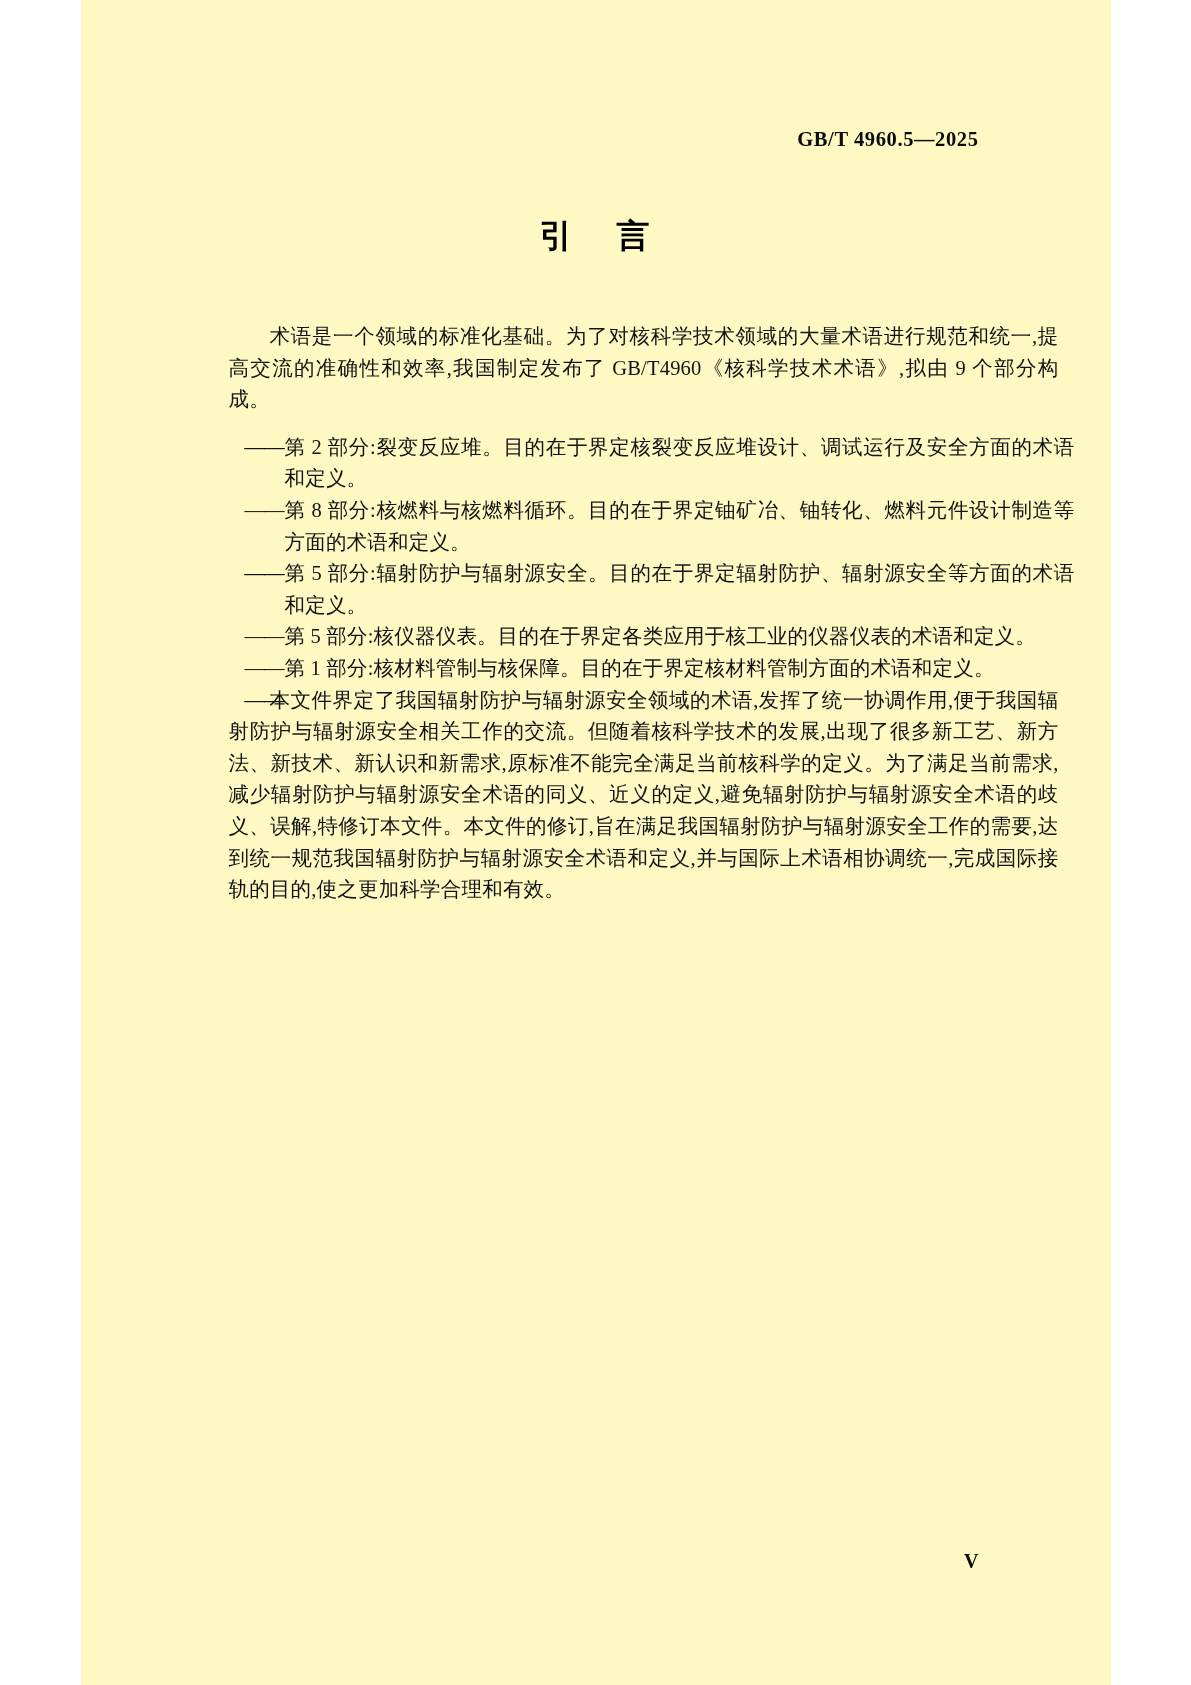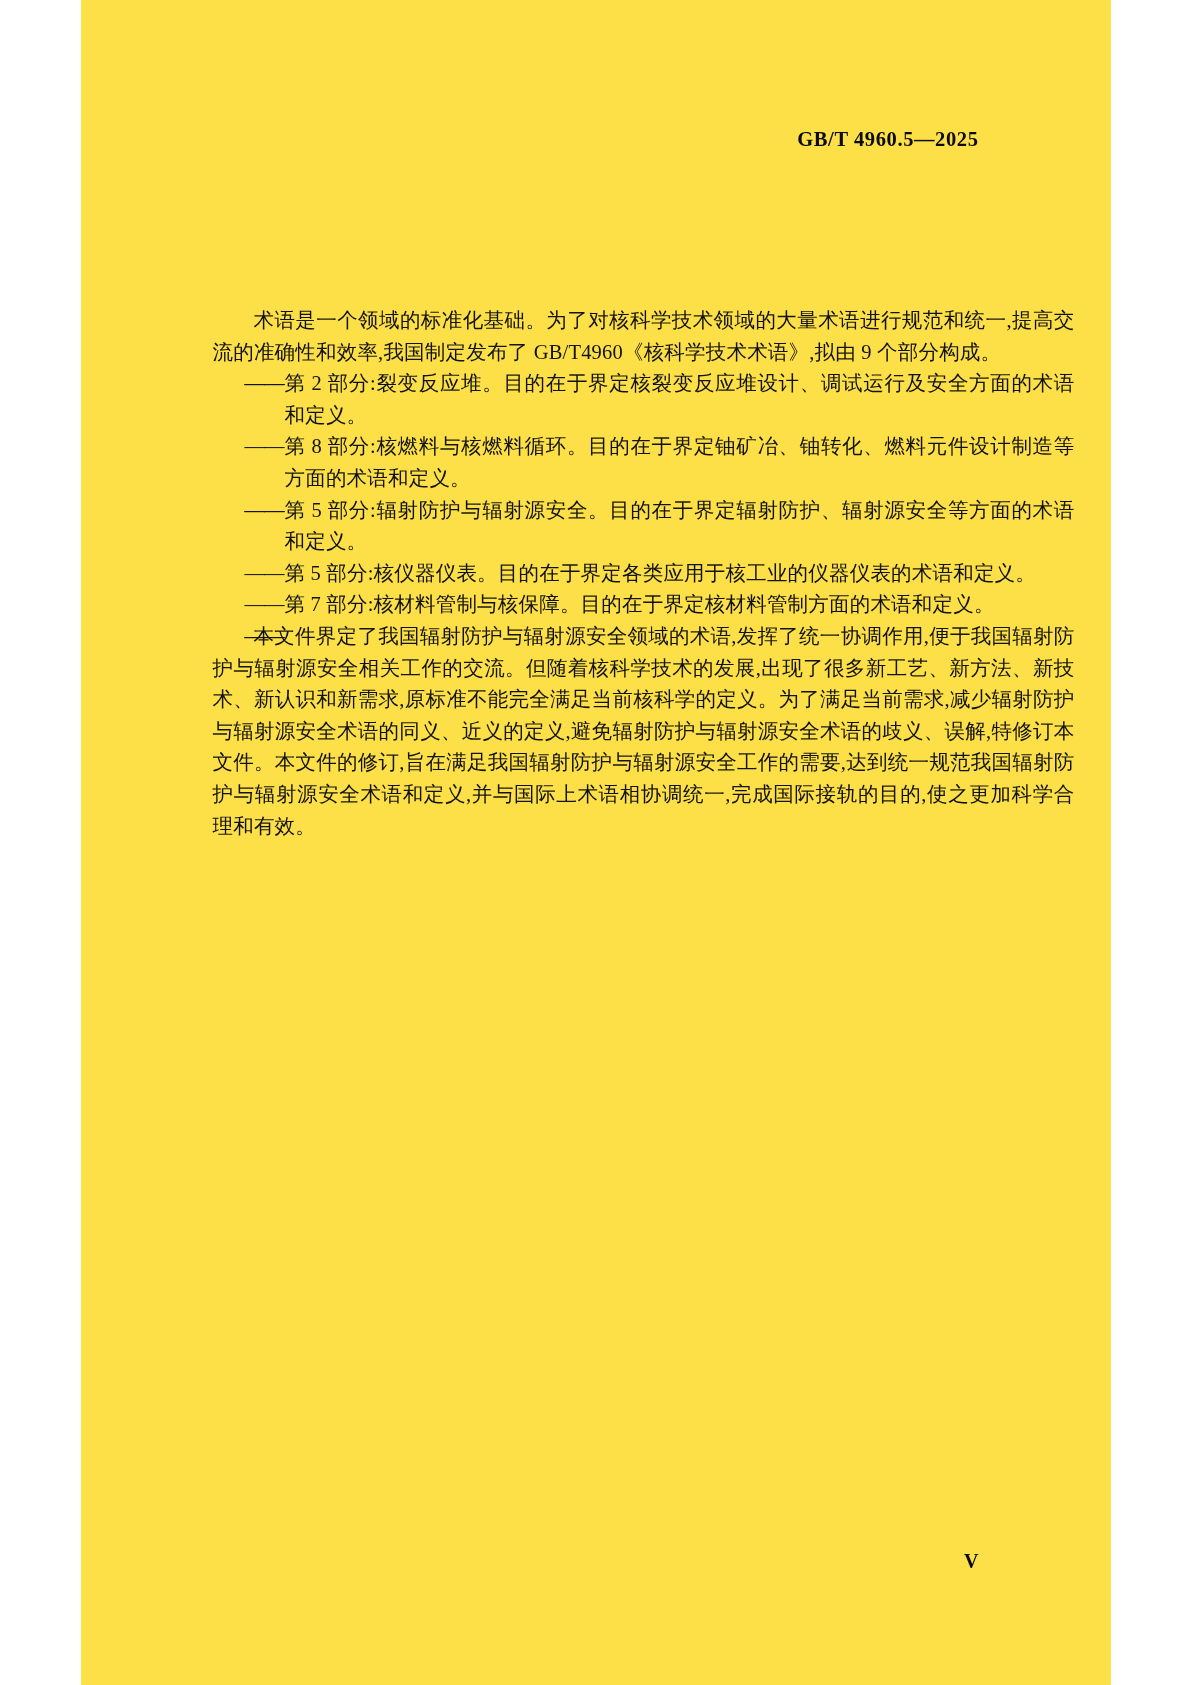--- a/index.html
+++ b/index.html
@@ -9,21 +9,21 @@
   }
   body {
     font-family: "Liberation Serif", "DejaVu Serif", serif;
     color: #111111;
   }
   .page {
     position: relative;
     width: 1030px;
     height: 1685px;
     margin: 0 auto;
-    background: #fde047;
+    background: #fef9c3;
     box-sizing: border-box;
     overflow: hidden;
     text-decoration: underline;
   }
   .std-header {
     position: absolute;
     right: 132px;
     top: 128px;
     font-family: "Liberation Serif", "DejaVu Serif", serif;
     font-size: 20.5px;
@@ -49,21 +49,21 @@
     width: 42px;
   }
   
   .body-block {
     position: absolute;
     left: 132px;
     top: 305px;
     width: 862px;
   }
   p.para {
-    margin: 0;
+    margin: 16px;
     font-size: 20.5px;
     line-height: 31.6px;
     text-align: justify;
     text-justify: inter-ideograph;
     text-indent: 2em;
     color: #121212;
     letter-spacing: 0.2px;
   }
   ul.parts {
     list-style: none;
@@ -104,20 +104,23 @@
     font-family: "Liberation Serif", "DejaVu Serif", serif;
   }
 </style>
 </head>
 <body>
 
 <div class="page">
 
   <div class="std-header">GB/T  4960.5—2025</div>
 
+  <div class="title">
+    <span>引</span><span class="t-gap"></span><span>言</span>
+  </div>
 
   <div class="body-block">
 
     <p class="para">术语是一个领域的标准化基础。为了对核科学技术领域的大量术语进行规范和统一,提高交流的准确性和效率,我国制定发布了 GB/T4960《核科学技术术语》,拟由 9 个部分构成。</p>
 
     <ul class="parts">
       <li>
         <span class="dash">——</span>
       </li>
       <li>
@@ -134,21 +137,21 @@
       <li>
         <span class="dash">——</span>
         <span>第 5 部分:辐射防护与辐射源安全。目的在于界定辐射防护、辐射源安全等方面的术语和定义。</span>
       </li>
       <li>
         <span class="dash">——</span>
         <span>第 5 部分:核仪器仪表。目的在于界定各类应用于核工业的仪器仪表的术语和定义。</span>
       </li>
       <li>
         <span class="dash">——</span>
-        <span>第 7 部分:核材料管制与核保障。目的在于界定核材料管制方面的术语和定义。</span>
+        <span>第 1 部分:核材料管制与核保障。目的在于界定核材料管制方面的术语和定义。</span>
       </li>
       <li>
         <span class="dash">——</span>
       </li>
       <li>
         <span class="dash">——</span>
       </li>
     </ul>
 
     <p class="para tail">本文件界定了我国辐射防护与辐射源安全领域的术语,发挥了统一协调作用,便于我国辐射防护与辐射源安全相关工作的交流。但随着核科学技术的发展,出现了很多新工艺、新方法、新技术、新认识和新需求,原标准不能完全满足当前核科学的定义。为了满足当前需求,减少辐射防护与辐射源安全术语的同义、近义的定义,避免辐射防护与辐射源安全术语的歧义、误解,特修订本文件。本文件的修订,旨在满足我国辐射防护与辐射源安全工作的需要,达到统一规范我国辐射防护与辐射源安全术语和定义,并与国际上术语相协调统一,完成国际接轨的目的,使之更加科学合理和有效。</p>

